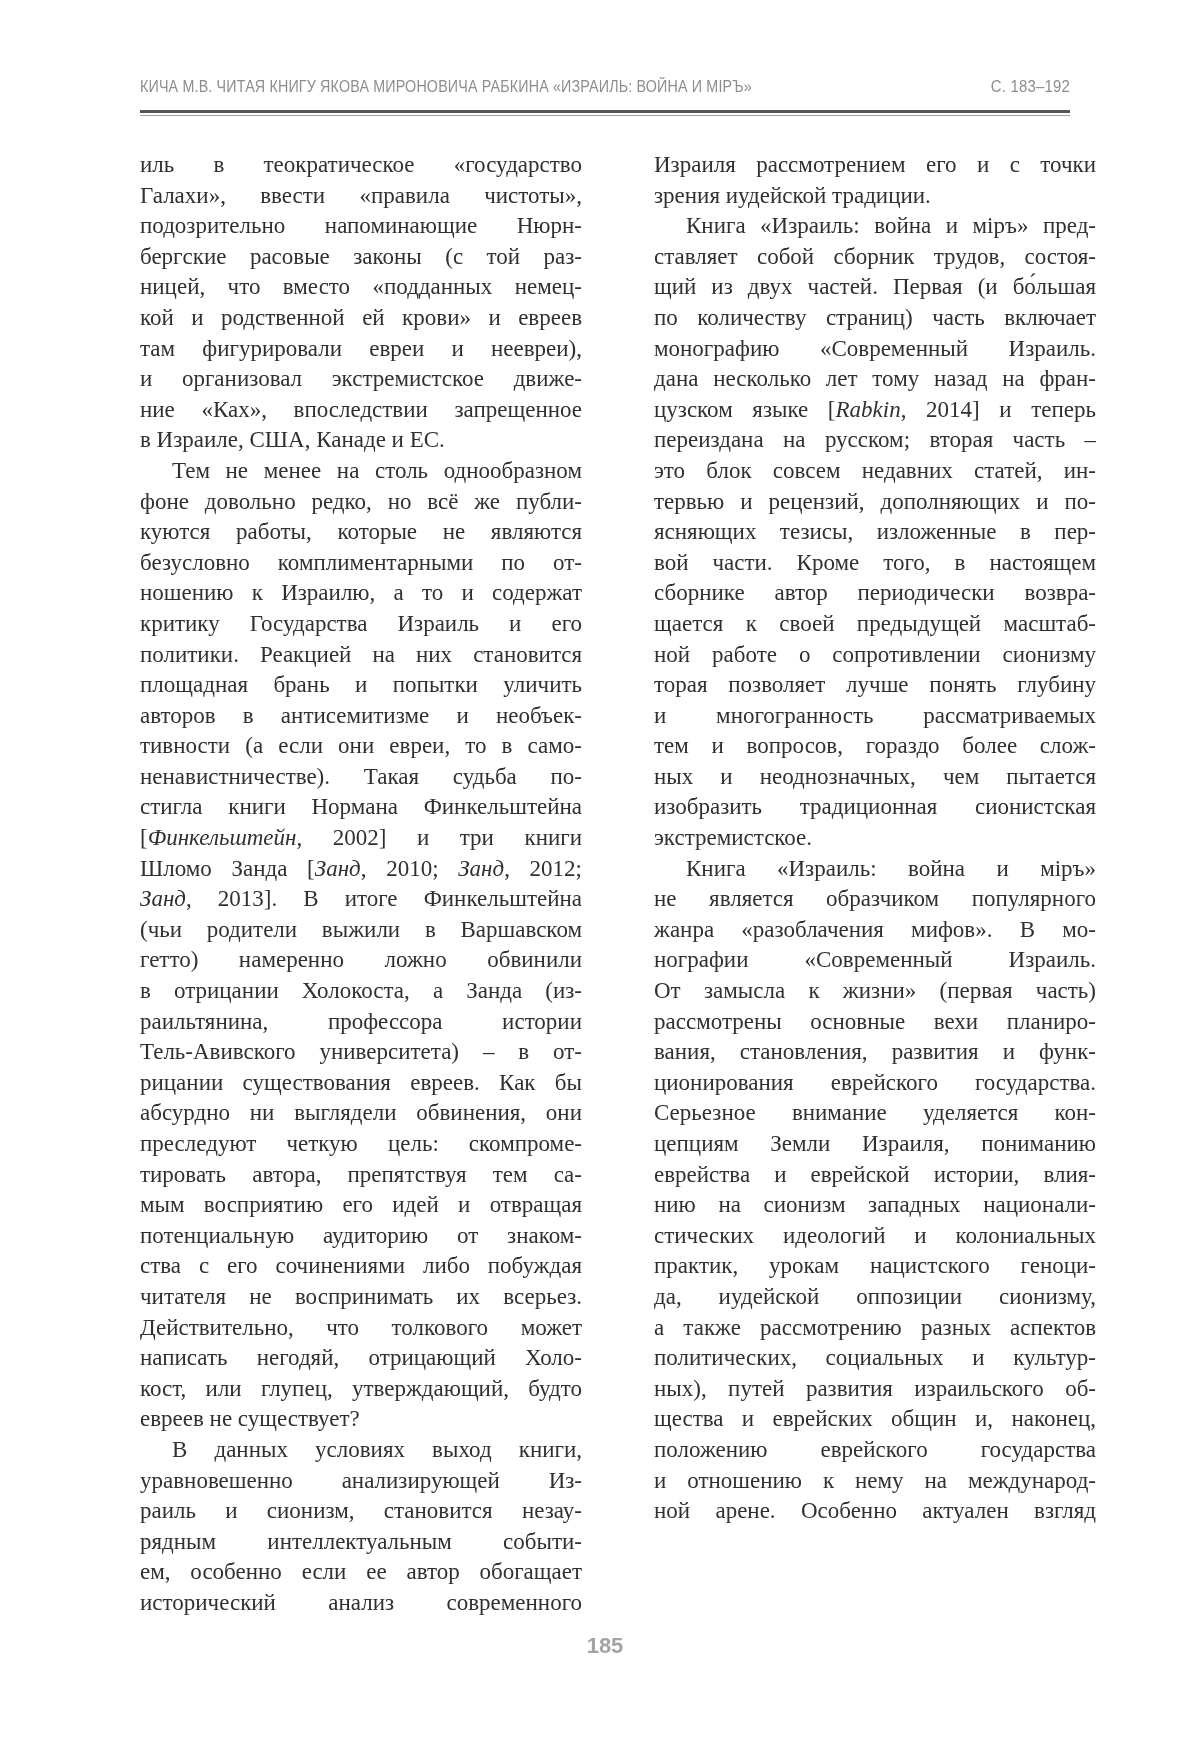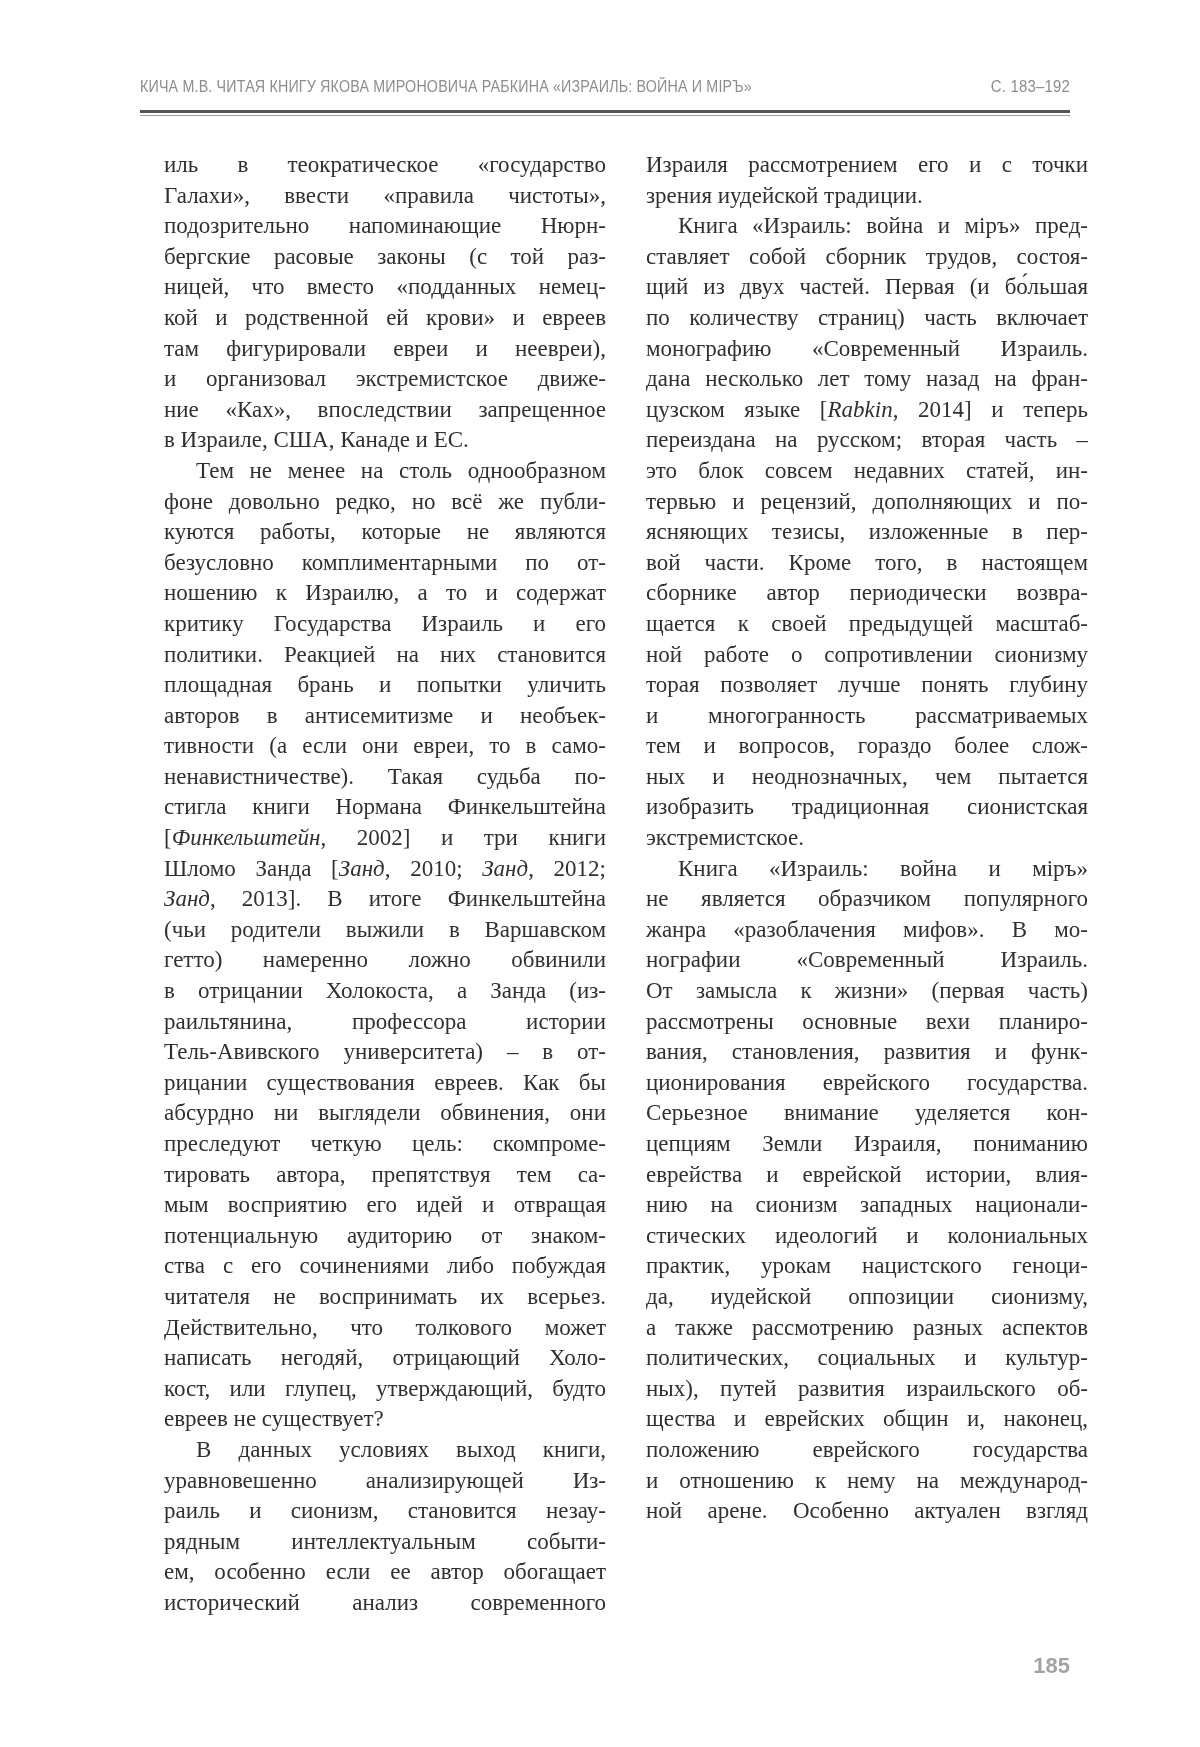--- a/index.html
+++ b/index.html
@@ -33,41 +33,40 @@
     position:absolute;right:0;top:0;transform:scaleX(.88);transform-origin:100% 0;
     white-space:nowrap;
   }
   .header-rule{
     position:absolute;left:140px;top:110px;width:930px;height:2px;
     border-top:3px solid var(--rule-dark);
     border-bottom:1px solid var(--rule-light);
   }
   .columns{
     position:absolute;left:140px;top:150px;width:930px;
-    display:flex;gap:40px;margin-left:24px;
+    display:flex;gap:72px;
   }
   .col{
     width:442px;flex:0 0 442px;
     color:var(--text);
   }
   .line{
     font-size:23px;line-height:30.6px;height:30.6px;overflow:hidden;
     text-align:justify;text-align-last:justify;
     text-justify:inter-word;
   }
   .line.noj{text-align:center;text-align-last:left;}
   .line.ind{text-indent:32px;}
   .line i{font-style:italic;}
   .page-number{
     position:absolute;left:140px;top:1635px;width:930px;
-    text-align:right;
+    text-align:center;
     font-family:"Liberation Sans", sans-serif;
     font-weight:bold;font-size:22px;line-height:22px;
     color:var(--pageno);
-    margin-top:20px;
   }
 </style>
 </head>
 <body>
 
 <div class="page">
 
   <div class="running-head">
     <span class="running-title">КИЧА М.В. ЧИТАЯ КНИГУ ЯКОВА МИРОНОВИЧА РАБКИНА «ИЗРАИЛЬ: ВОЙНА И МІРЪ»</span>
     <span class="page-range">С. 183–192</span>

